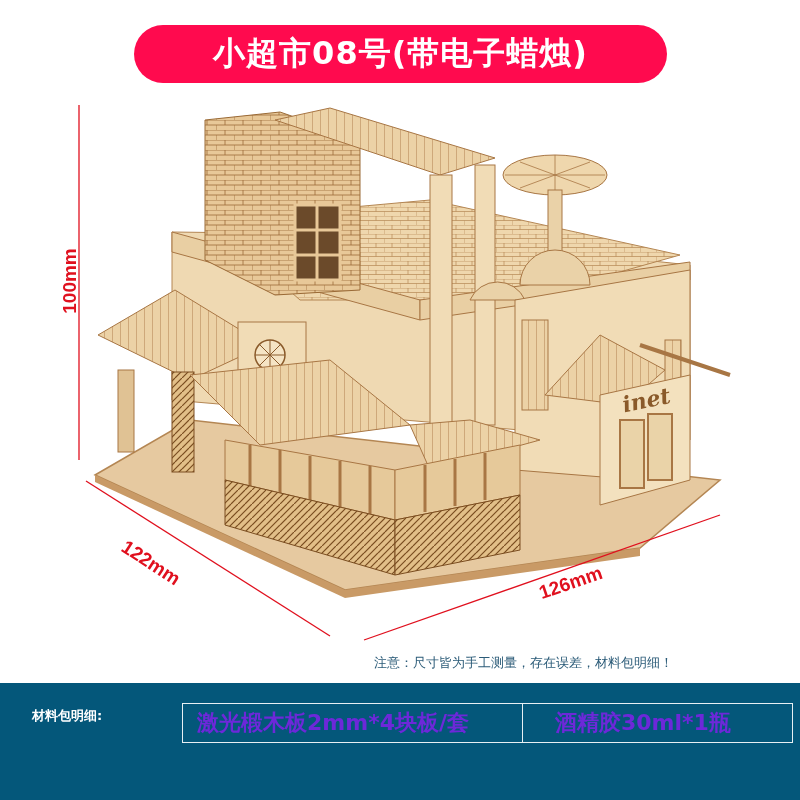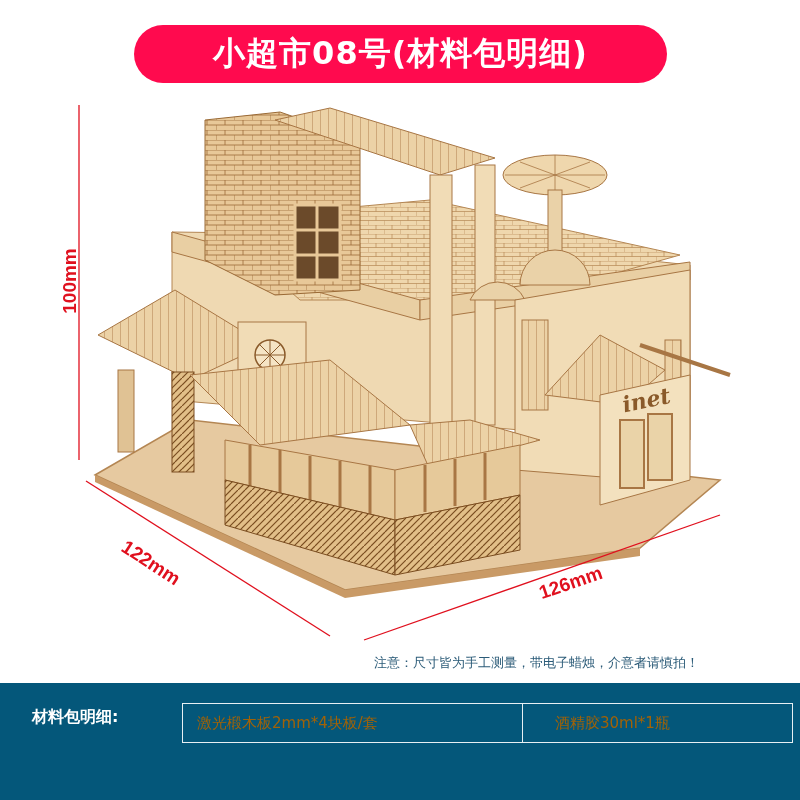--- a/index.html
+++ b/index.html
@@ -9,32 +9,32 @@
          border-radius:29px; display:flex; align-items:center; justify-content:center; }
   .title-pill span { color:#ffffff; font-size:32px; font-weight:bold; letter-spacing:1px; }
   .photo { position:absolute; left:0; top:95px; width:800px; height:560px; }
   .dim-label { position:absolute; color:#e0101e; font-weight:bold; font-size:19px; white-space:nowrap;
          font-family:"Liberation Sans", sans-serif; }
   .dim-h { left:37px; top:270px; transform:rotate(-90deg); transform-origin:center; }
   .dim-w1 { left:118px; top:552px; transform:rotate(33deg); }
   .dim-w2 { left:538px; top:572px; transform:rotate(-19deg); }
   .note { position:absolute; left:374px; top:654px; font-size:13px; color:#2b5b78; white-space:nowrap; }
   .band { position:absolute; left:0; top:683px; width:800px; height:117px; background:#04577a; }
-  .band-label { position:absolute; left:32px; top:707px; color:#ffffff; font-size:16px; font-weight:bold; }
+  .band-label { position:absolute; left:32px; top:707px; color:#ffffff; font-size:13px; font-weight:bold; }
   .mat-table { position:absolute; left:182px; top:703px; border-collapse:collapse; }
-  .mat-table td { border:1px solid #e8f0f4; color:#a16207; font-weight:normal; font-size:15px;
+  .mat-table td { border:1px solid #e8f0f4; color:#6d28d9; font-weight:bold; font-size:22px;
          height:38px; padding:0 0 0 14px; white-space:nowrap; }
   .c1 { width:325px; }
   .c2 { width:237px; padding-left:32px !important;margin-top:45px; }
 </style>
 </head>
 <body>
 
 <div class="title-pill">
-  <span>小超市08号(材料包明细)</span>
+  <span>小超市08号(带电子蜡烛)</span>
 </div>
 
 <svg class="photo" viewBox="0 95 800 560" width="800" height="560">
   <defs>
     <pattern id="brick" width="18" height="10" patternUnits="userSpaceOnUse">
       <rect width="18" height="10" fill="#e8c898"></rect>
       <path d="M0 0H18M0 5H18M9 0V5M0 5V10" stroke="#9a6a36" stroke-width="0.8"></path>
     </pattern>
     <pattern id="slat" width="8" height="8" patternUnits="userSpaceOnUse">
       <rect width="8" height="8" fill="#ecd2a6"></rect>
@@ -108,21 +108,21 @@
 
   <line x1="79" y1="105" x2="79" y2="460" stroke="#e0101e" stroke-width="1.3"></line>
   <line x1="86" y1="481" x2="330" y2="636" stroke="#e0101e" stroke-width="1.3"></line>
   <line x1="364" y1="640" x2="720" y2="515" stroke="#e0101e" stroke-width="1.3"></line>
 </svg>
 
 <div class="dim-label dim-h">100mm</div>
 <div class="dim-label dim-w1">122mm</div>
 <div class="dim-label dim-w2">126mm</div>
 
-<div class="note">注意：尺寸皆为手工测量，带电子蜡烛，介意者请慎拍！</div>
+<div class="note">注意：尺寸皆为手工测量，存在误差，材料包明细！</div>
 
 <div class="band"></div>
 <div class="band-label">材料包明细:</div>
 <table class="mat-table">
   <tbody>
       <tr>
     <td class="c1">激光椴木板2mm*4块板/套</td>
     <td class="c2">酒精胶30ml*1瓶</td>
   </tr>
 </tbody>

